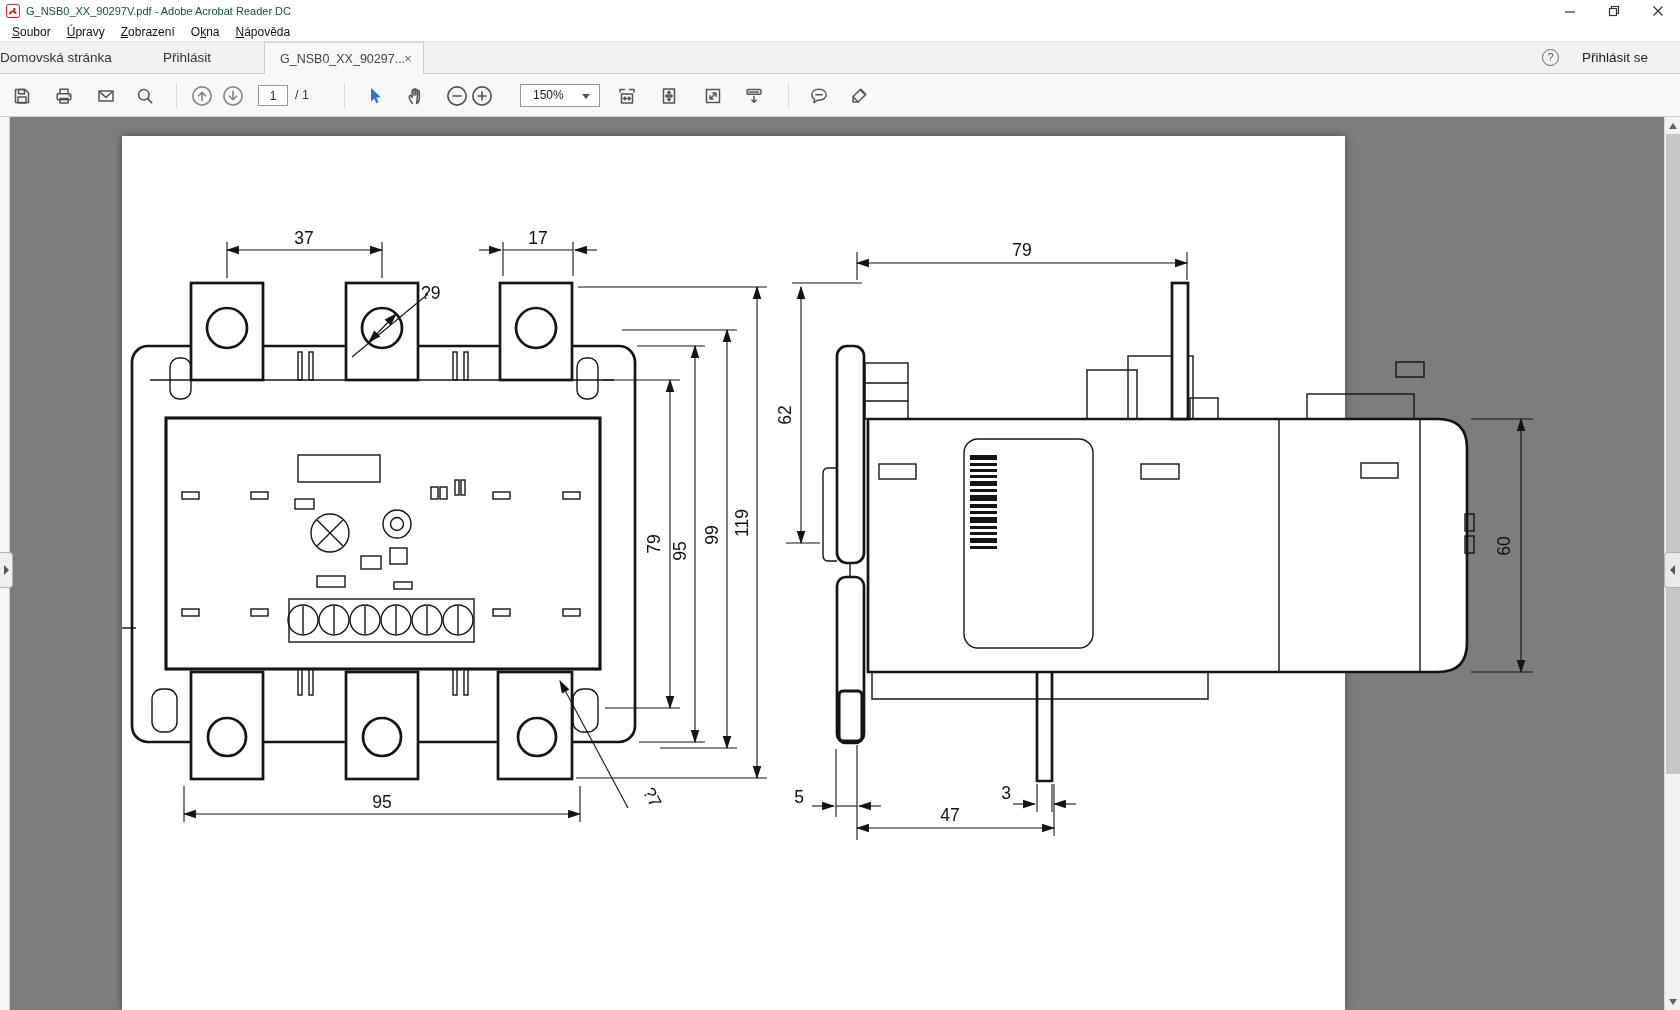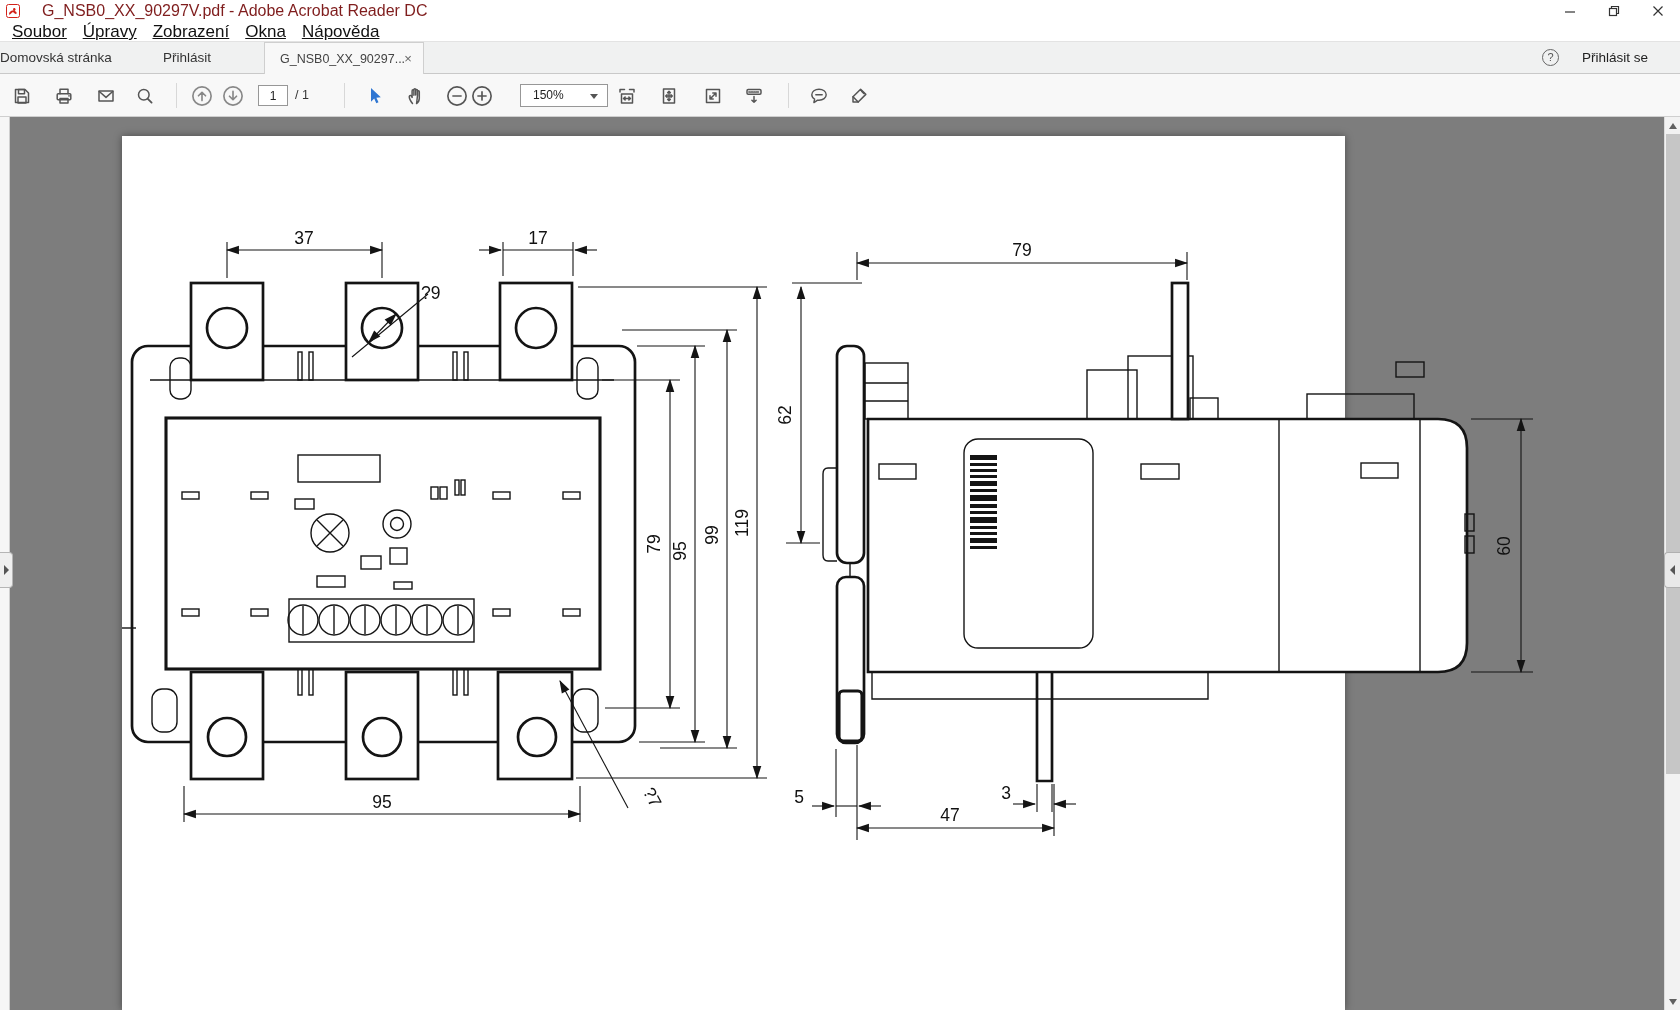--- a/index.html
+++ b/index.html
@@ -2,46 +2,46 @@
 <html><head>
 <meta charset="utf-8">
 <style>
   * { margin:0; padding:0; box-sizing:border-box; font-family:"Liberation Sans","DejaVu Sans",sans-serif; }
   html,body { background:#555; }
   #app { position:relative; width:1680px; height:1010px; background:#fff; overflow:hidden; }
 
   
   .titlebar { position:absolute; top:0; left:0; width:100%; height:22px; background:#fff; }
   .pdfico { position:absolute; left:6px; top:4px; width:14px; height:14px; }
-  .apptitle { position:absolute; left:26px; top:0; height:22px; line-height:22px; font-size:16px; color:#7f1d1d; white-space:nowrap;margin-left:16px; }
+  .apptitle { position:absolute; left:26px; top:0; height:22px; line-height:22px; font-size:11px; color:#14532d; white-space:nowrap; }
   .winbtns { position:absolute; right:0; top:0; height:22px; display:flex; }
   .winbtn { width:44px; height:22px; display:flex; align-items:center; justify-content:center; }
 
   
   .menubar { position:absolute; top:22px; left:0; width:100%; height:20px; background:#fff; border-bottom:1px solid #e3e3e3; padding-left:4px; }
-  .menu-item { display:inline-block; padding:0 8px; height:20px; line-height:19px; font-size:17px; color:#111; cursor:default;text-decoration:underline; }
+  .menu-item { display:inline-block; padding:0 8px; height:20px; line-height:19px; font-size:12px; color:#111; cursor:default; }
   .menu-item u { text-underline-offset:1px; }
 
   
   .tabbar { position:absolute; top:42px; left:0; width:100%; height:32px; background:#f0f1f1; border-bottom:1px solid #c9c9c9; }
   .tab { position:absolute; top:0; height:32px; line-height:32px; text-align:left; font-size:13.5px; color:#333; }
   .tab-home { left:0; width:163px; }
   .tab-tools { left:163px; width:108px; }
   .tab-doc { left:264px; width:160px; height:33px; background:#f8f8f8; border:1px solid #cfcfcf; border-bottom:none; font-size:12.5px; text-align:left; padding-left:15px; color:#444; }
   .tab-doc .closex { position:absolute; right:8px; top:0; width:14px; text-align:center; color:#666; font-size:13px; }
   .helpcircle { position:absolute; left:1542px; top:7px; width:17px; height:17px; border:1.5px solid #666; border-radius:50%; color:#555; font-size:11px; line-height:14px; text-align:center; }
   .signin { position:absolute; left:1582px; top:0; height:32px; line-height:32px; font-size:13.5px; color:#222; }
 
   
   .toolbar { position:absolute; top:74px; left:0; width:100%; height:43px; background:#f8f8f8; border-bottom:1px solid #cfcfcf; }
   .tbtn { position:absolute; top:8px; width:27px; height:27px; display:flex; align-items:center; justify-content:center; }
   .tsep { position:absolute; top:9px; width:1px; height:25px; background:#d8d8d8; }
   .pagebox { position:absolute; left:258px; top:11px; width:30px; height:21px; border:1px solid #979797; background:#fff; font-size:12px; text-align:center; color:#222; }
   .pagetotal { position:absolute; left:295px; top:0; height:43px; line-height:43px; font-size:12.5px; color:#333; }
-  .zoombox { position:absolute; left:520px; top:10px; width:88px; height:23px; border:1px solid #979797; background:#fff; font-size:12px; color:#222; line-height:21px; padding-left:12px; }
+  .zoombox { position:absolute; left:520px; top:10px; width:80px; height:23px; border:1px solid #979797; background:#fff; font-size:12px; color:#222; line-height:21px; padding-left:12px; }
   .zoomcaret { position:absolute; right:9px; top:9px; width:0; height:0; border-left:4px solid transparent; border-right:4px solid transparent; border-top:5px solid #555; }
 
   
   .docarea { position:absolute; top:117px; left:0; width:100%; height:893px; background:#7d7d7d; }
   .leftstrip { position:absolute; left:0; top:0; width:10px; height:100%; background:#f6f6f6; border-right:1px solid #cfcfcf; }
   .lefttab { position:absolute; left:0; top:435px; width:13px; height:36px; background:#efefef; border:1px solid #b5b5b5; border-left:none; border-radius:0 4px 4px 0; display:flex; align-items:center; justify-content:center; }
   .tri-r { width:0; height:0; border-top:5px solid transparent; border-bottom:5px solid transparent; border-left:5px solid #555; }
   .tri-l { width:0; height:0; border-top:5px solid transparent; border-bottom:5px solid transparent; border-right:5px solid #555; }
   .page { position:absolute; left:122px; top:19px; width:1223px; height:874px; background:#fff; box-shadow:0 0 8px rgba(0,0,0,.4); }
 

